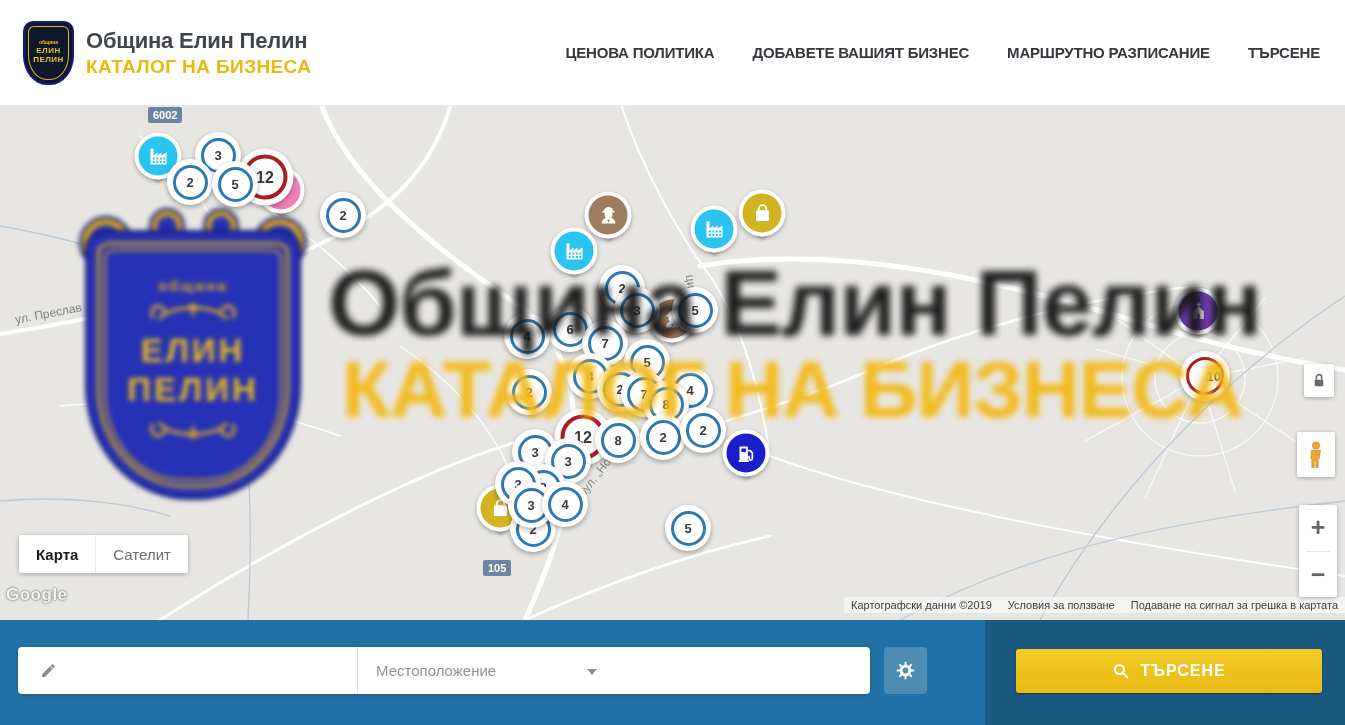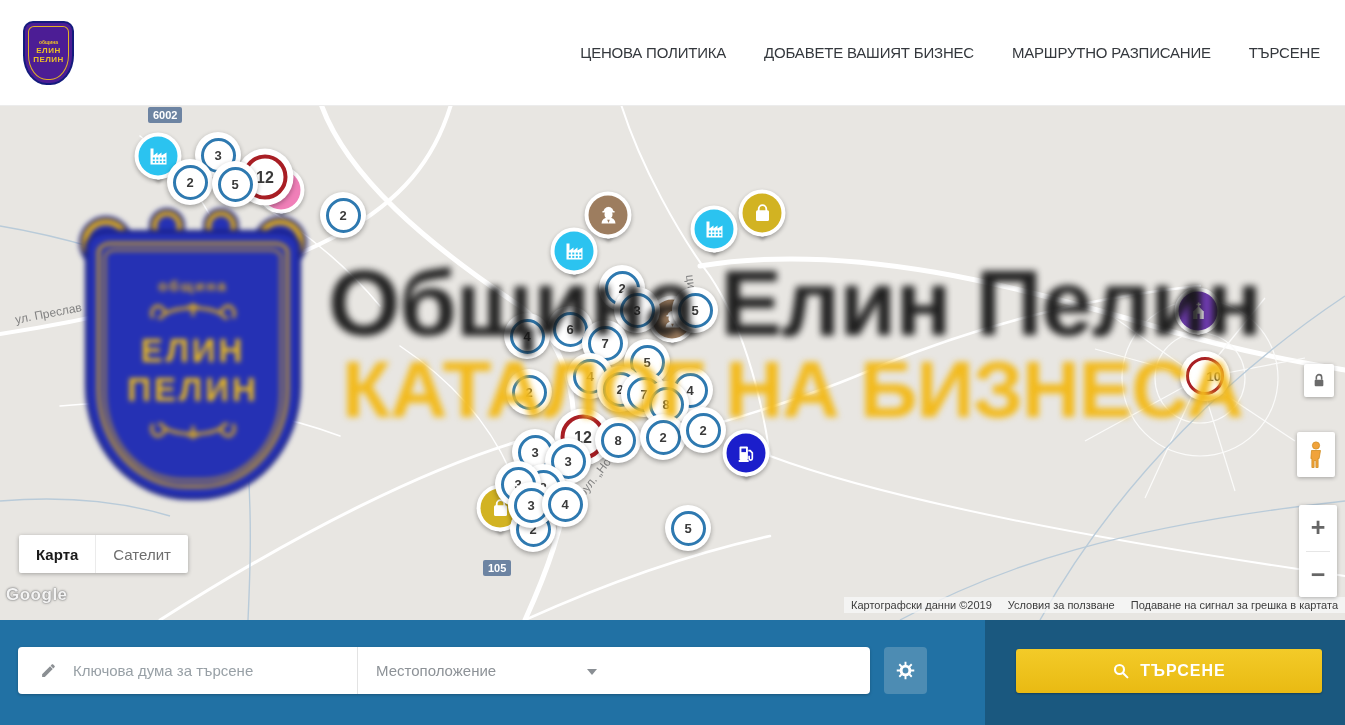--- a/index.html
+++ b/index.html
@@ -4,33 +4,33 @@
 <style>
   html,body{margin:0;padding:0;}
   body{width:1345px;height:725px;overflow:hidden;background:#fff;
        font-family:"Liberation Sans",sans-serif;position:relative;}
 
   
   .header{height:106px;background:#fff;border-bottom:1px solid #ececec;
           display:flex;align-items:center;justify-content:space-between;
           padding:0 25px;box-sizing:border-box;}
   .brand{display:flex;align-items:center;gap:14px;}
-  .brand-shield{width:47px;height:60px;background:#4c1d95;position:relative;
+  .brand-shield{width:47px;height:60px;background:#0f172a;position:relative;
                 border-radius:8px 8px 46% 46%;box-shadow:0 0 0 2px #141b7d;
                 display:flex;flex-direction:column;align-items:center;justify-content:center;}
   .brand-shield::before{content:"";position:absolute;inset:3px;border:1.5px solid #e0b125;
                 border-radius:6px 6px 46% 46%;}
   .brand-shield .bs-t{color:#ecc027;font-weight:bold;line-height:1.15;z-index:1;}
   .bs-top{font-size:5px;}
   .bs-main{font-size:8px;letter-spacing:.5px;}
   .brand-text{display:flex;flex-direction:column;}
   .brand-title{font-size:22px;font-weight:bold;color:#41464c;letter-spacing:-.2px;}
   .brand-sub{font-size:19px;font-weight:bold;color:#e9b90f;margin-top:2px;letter-spacing:.4px;}
   .nav{display:flex;gap:38px;}
-  .nav-link{font-size:15px;font-weight:normal;color:#34383d;text-decoration:none;
+  .nav-link{font-size:15px;font-weight:bold;color:#34383d;text-decoration:none;
             letter-spacing:-.2px;cursor:pointer;white-space:nowrap;}
 
   
   .map{position:relative;width:1345px;height:514px;background:#e8e6e2;overflow:hidden;}
   .roads-svg{position:absolute;left:0;top:0;}
   .road-label{position:absolute;background:#6d84a2;color:#fff;font-size:11px;font-weight:bold;
               padding:1px 5px;border-radius:2px;line-height:14px;}
   .street-label{position:absolute;color:#828282;font-size:12px;white-space:nowrap;
                 transform-origin:0 0;}
 
@@ -125,20 +125,24 @@
 </style>
 </head>
 <body>
 
 <div class="header">
   <div class="brand">
     <div class="brand-shield">
       <span class="bs-t bs-top">община</span>
       <span class="bs-t bs-main">ЕЛИН</span>
       <span class="bs-t bs-main">ПЕЛИН</span>
+    </div>
+    <div class="brand-text">
+      <span class="brand-title">Община Елин Пелин</span>
+      <span class="brand-sub">КАТАЛОГ НА БИЗНЕСА</span>
     </div>
   </div>
   <nav class="nav">
       <a class="nav-link">ЦЕНОВА ПОЛИТИКА</a>
       <a class="nav-link">ДОБАВЕТЕ ВАШИЯТ БИЗНЕС</a>
       <a class="nav-link">МАРШРУТНО РАЗПИСАНИЕ</a>
       <a class="nav-link">ТЪРСЕНЕ</a>
     </nav>
 </div>
 
@@ -537,21 +541,20 @@
 </div>
 
 <div class="searchbar">
   <div class="searchbar-right"></div>
 
   <div class="sb-bar">
     <div class="sb-keyword">
       <svg width="17" height="17" viewBox="0 0 24 24">
         <path fill="#8b8f93" d="M3 17.2V21h3.8L18 9.8 14.2 6 3 17.2zM20.7 7.1c.4-.4.4-1 0-1.4l-2.4-2.4c-.4-.4-1-.4-1.4 0L15 5.2 18.8 9l1.9-1.9z"></path>
       </svg>
-      <input type="text" placeholder="Ключова дума за търсене" style="">
     </div>
     <div class="sb-select loc">
       <span>Местоположение</span>
       <span class="caret"></span>
     </div>
   </div>
 
   <button class="sb-gear">
     <svg width="21" height="21" viewBox="0 0 24 24">
       <g stroke="#fff" stroke-width="2.2" fill="none">

